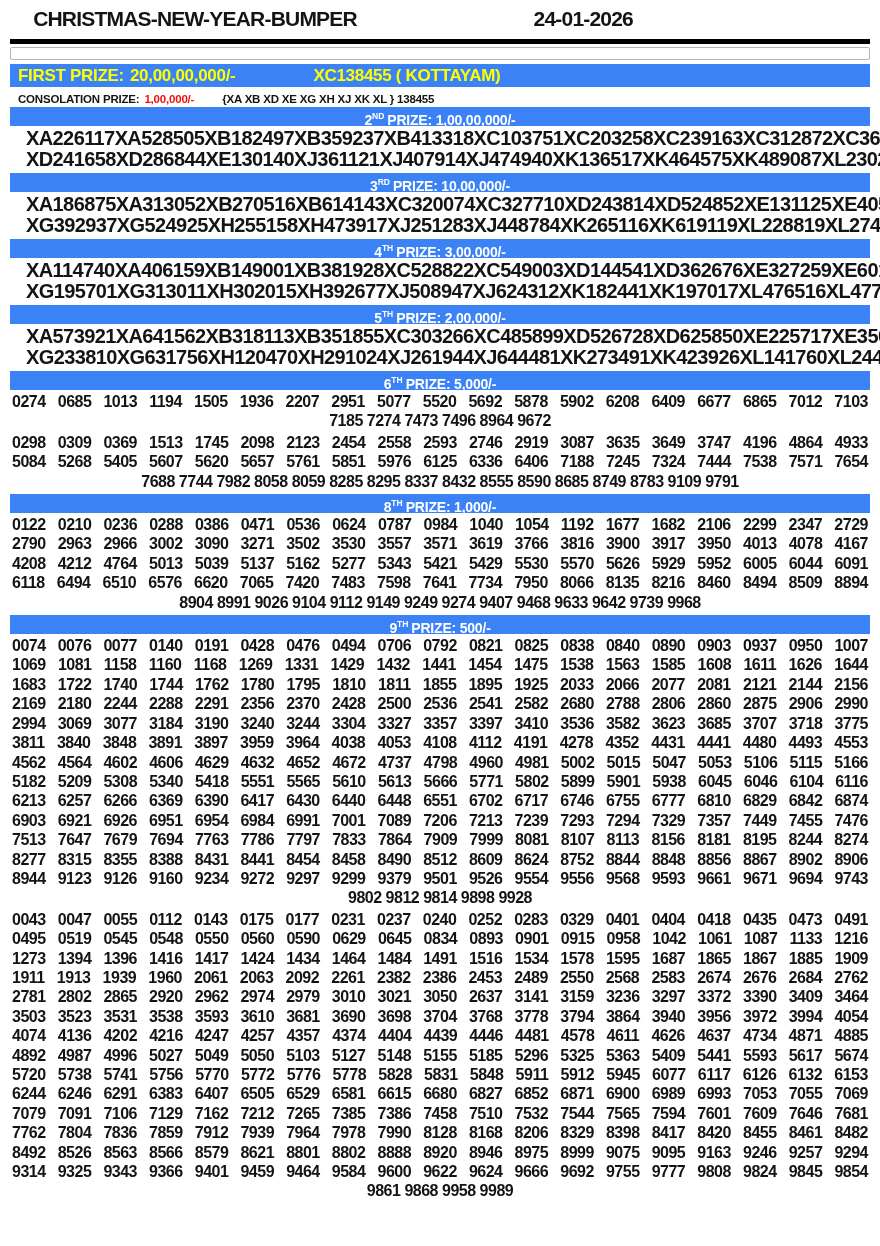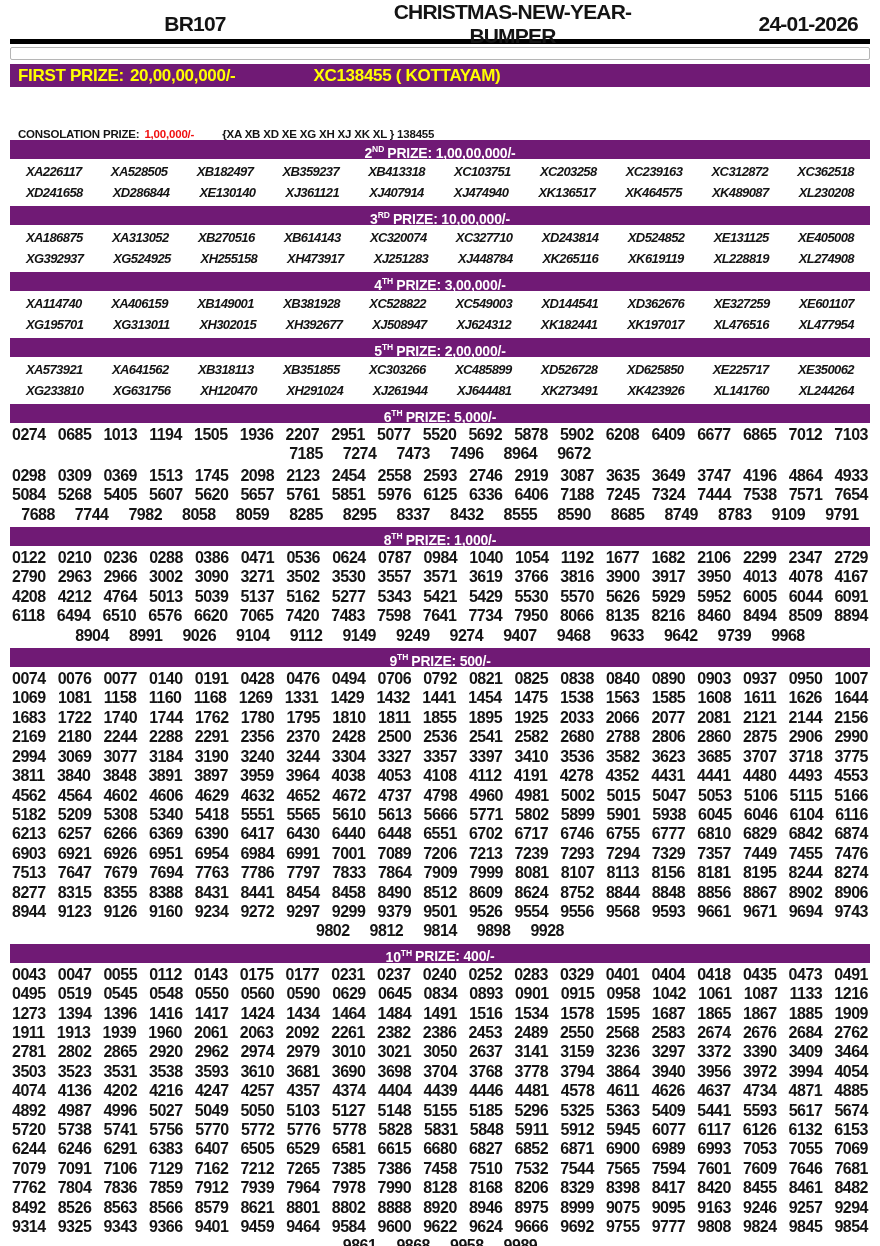--- a/index.html
+++ b/index.html
@@ -22,62 +22,61 @@
     font-size: 21px;
     letter-spacing: -0.8px;
   }
   .top-header .code { text-align: center; }
   .top-header .title { text-align: center; }
   .top-header .date { text-align: right; padding-right: 12px; }
 
   .rule { height: 5px; background: #000; margin: 1px 0 3px; }
   .empty-box { height: 13px; border: 1px solid #b5b5b5; border-radius: 2px; margin-bottom: 4px; background: #fff; }
 
-  .bar { background: #701a75; color: #fff; }
+  .bar { background: #3b82f6; color: #fff; }
 
   .first-bar {
     display: flex; align-items: center;
     height: 23px; padding: 0 8px;
     font-size: 17px; letter-spacing: -0.3px;
   }
   .first-bar .fp-label, .first-bar .fp-amount, .first-bar .fp-winner { color: #ffff00; }
   .first-bar .fp-amount { margin-left: 6px; }
   .first-bar .fp-winner { margin-left: 78px; }
 
   .consolation {
-    display: flex; align-items: flex-start;
-    height: 18px; padding: 8px 8px;
-    font-size: 11.5px; letter-spacing: -0.2px; margin-top: 33px;
+    display: flex; align-items: flex-end;
+    height: 18px; padding: 0 8px;
+    font-size: 11.5px; letter-spacing: -0.2px;
   }
   .consolation .c-amount { color: #f01010; margin-left: 5px; }
   .consolation .c-series { margin-left: 28px; }
 
   .section-bar {
     height: 19px; line-height: 19px;
     text-align: center;
     font-size: 14px; letter-spacing: -0.2px;
     margin: 2px 0 1px;
   }
   .section-bar sup { font-size: 8.5px; vertical-align: super; letter-spacing: 0; }
   .section-bar .rest { margin-left: 3px; }
 
   .rows { padding: 1px 0; }
   .num-row { display: flex; justify-content: space-between; }
-  .num-row.partial { justify-content: center; gap: 20px; }
-  .rows.ticket .num-row { padding: 0 16px; line-height: 21px; font-size: 13px; letter-spacing: -0.6px; font-style: italic; }
+  .num-row.partial { justify-content: center; gap: 4px; }
+  .rows.ticket .num-row { padding: 0 16px; line-height: 21px; font-size: 20px; letter-spacing: -0.6px; }
   .rows.digit .num-row { padding: 0 2px; line-height: 19.4px; font-size: 16px; letter-spacing: -0.5px; }
   .num { white-space: nowrap; }
 </style>
 </head>
 <body>
 
 <div class="page">
 
   <div class="top-header">
-    <span class="code">BR107</span>
     <span class="title">CHRISTMAS-NEW-YEAR-BUMPER</span>
     <span class="date">24-01-2026</span>
   </div>
 
   <div class="rule"></div>
   <div class="empty-box"></div>
 
   <div class="bar first-bar">
     <span class="fp-label">FIRST PRIZE:</span>
     <span class="fp-amount">20,00,00,000/-</span>
@@ -672,21 +671,20 @@
           <span class="num">9743</span>
         </div>
         <div class="num-row partial">
           <span class="num">9802</span>
           <span class="num">9812</span>
           <span class="num">9814</span>
           <span class="num">9898</span>
           <span class="num">9928</span>
         </div>
       </div>
-      <div class="bar section-bar"><span>10</span><sup>TH</sup><span class="rest">PRIZE: 400/-</span></div>
       <div class="rows digit">
         <div class="num-row">
           <span class="num">0043</span>
           <span class="num">0047</span>
           <span class="num">0055</span>
           <span class="num">0112</span>
           <span class="num">0143</span>
           <span class="num">0175</span>
           <span class="num">0177</span>
           <span class="num">0231</span>

